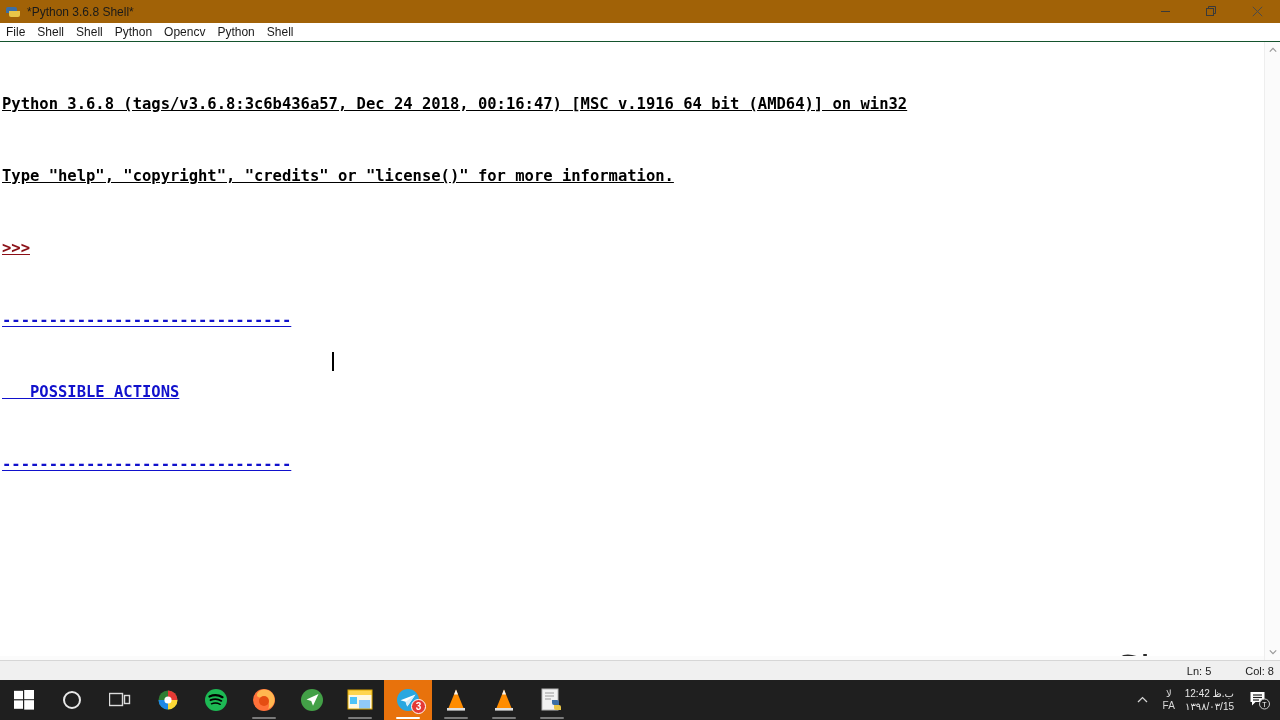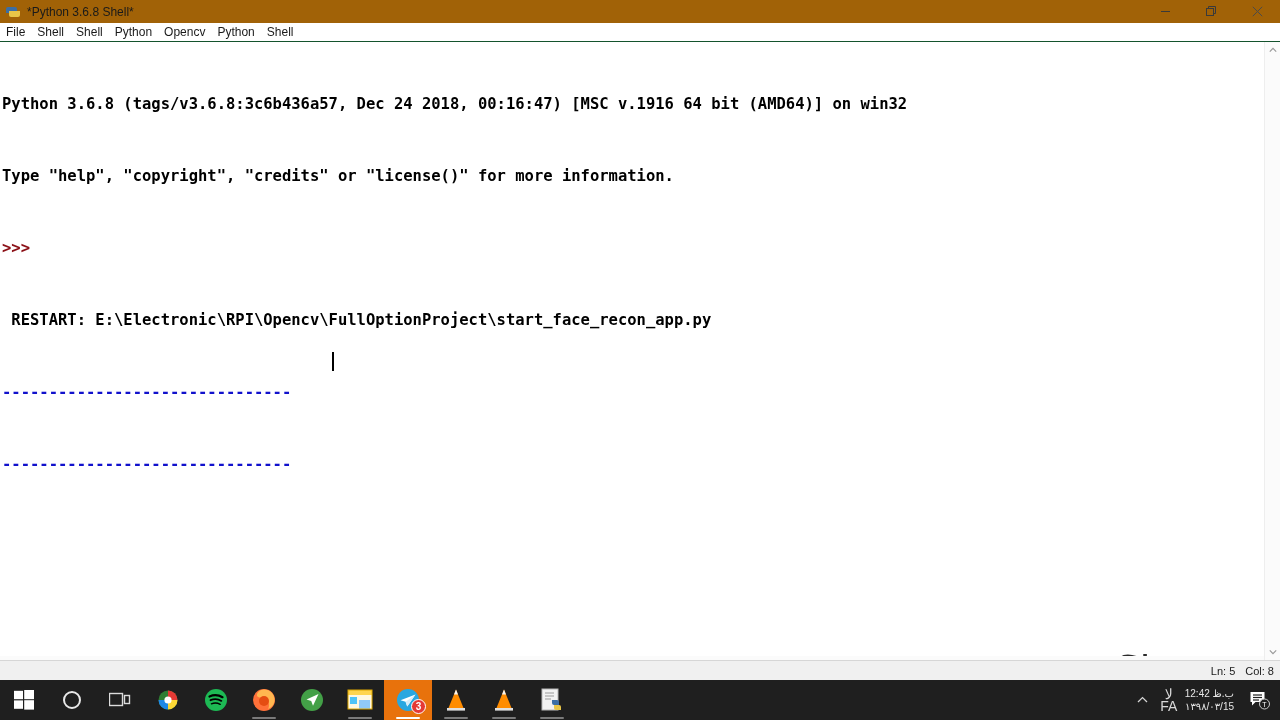--- a/index.html
+++ b/index.html
@@ -45,21 +45,21 @@
   .shell {
     position:absolute; left:0; top:42px; width:1280px; height:618px;
     background:#ffffff; overflow:hidden;
   }
   .shell-text {
     position:absolute; left:2px; top:2px;
     font-family:"DejaVu Sans Mono","Liberation Mono", monospace;
     font-size:15.5px; line-height:24px; font-weight:bold;
     white-space:pre; letter-spacing:0px;
   }
-  .ln { display:block; height:24px; }
+  .ln { display:block; height:24px;text-decoration:underline; }
   .c-normal  { color:#000000; }
   .c-prompt  { color:#8b0f16; }
   .c-output  { color:#1111cc; }
 
   .caret {
     position:absolute; left:332px; top:310px;
     width:2px; height:19px; background:#000000;
   }
 
   
@@ -91,21 +91,21 @@
     background:#fbfbfb;
   }
 
   
   .statusbar {
     position:absolute; left:0; top:660px; width:1280px; height:20px;
     background:#f0f0f0; border-top:1px solid #d6d6d6;
     display:flex; align-items:center; justify-content:flex-end;
     padding-right:6px; gap:10px;
   }
-  .status-item { font-size:11px; color:#202020; white-space:nowrap; }
+  .status-item { font-size:11px; color:#202020; white-space:nowrap;margin-left:24px; }
 
   
   .taskbar {
     position:absolute; left:0; top:680px; width:1280px; height:40px;
     background:#1f1f1f; display:flex; align-items:center;
   }
   .tb-item {
     width:48px; height:40px; display:flex; align-items:center; justify-content:center;
     position:relative; flex:0 0 auto;
   }
@@ -119,21 +119,21 @@
   .tray {
     margin-left:auto; display:flex; align-items:center; height:40px;
     padding-right:2px; gap:0px;
   }
   .tray-chev {
     width:28px; height:40px; display:flex; align-items:center; justify-content:center;
   }
   .tray-lang {
     width:24px; height:40px; display:flex; flex-direction:column;
     align-items:center; justify-content:center; gap:2px;
-    color:#d8d8d8; font-size:14px; line-height:10px;
+    color:#d8d8d8; font-size:10px; line-height:10px;
   }
   .tray-clock {
     height:32px; display:flex; flex-direction:column;
     align-items:flex-end; justify-content:center; gap:1px;
     color:#e6e6e6; font-size:10px; line-height:12px; padding:0 8px 0 4px;
     text-align:right; direction:ltr;
   }
   .tray-action {
     width:36px; height:40px; display:flex; align-items:center; justify-content:center;
   }
@@ -184,22 +184,22 @@
     <div class="menuitem">Opencv</div>
     <div class="menuitem">Python</div>
     <div class="menuitem">Shell</div>
   </div>
 
   <div class="shell">
     <div class="shell-text">
       <span class="ln c-normal">Python 3.6.8 (tags/v3.6.8:3c6b436a57, Dec 24 2018, 00:16:47) [MSC v.1916 64 bit (AMD64)] on win32</span>
       <span class="ln c-normal">Type "help", "copyright", "credits" or "license()" for more information.</span>
       <span class="ln c-prompt">&gt;&gt;&gt;</span>
-      <span class="ln c-normal"> RESTART: E:\Electronic\RPI\Opencv\FullOptionProject\start_face_recon_app.py</span>
       <span class="ln c-output">-------------------------------</span>
+      <span class="ln c-output">   POSSIBLE ACTIONS</span>
       <span class="ln c-output">-------------------------------</span>
       
       
       
       
     </div>
     <div class="caret"></div>
 
     <div class="watermark">
       <span>Sis</span>

